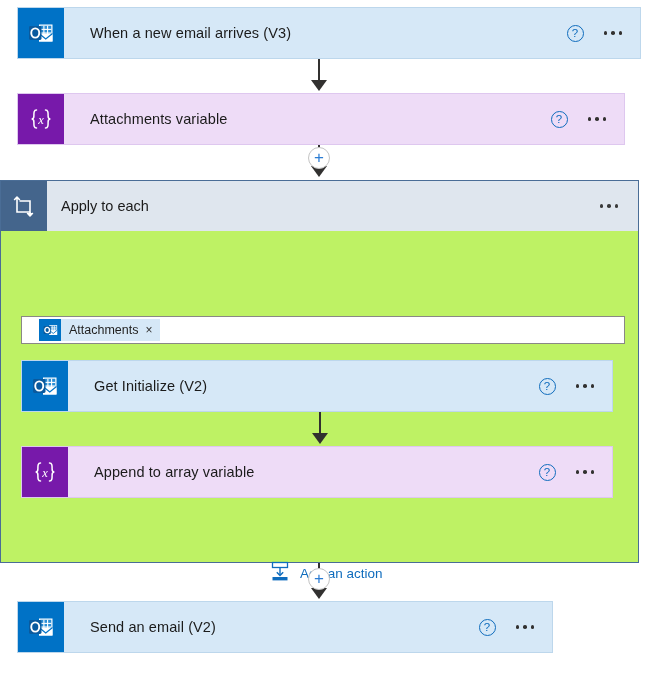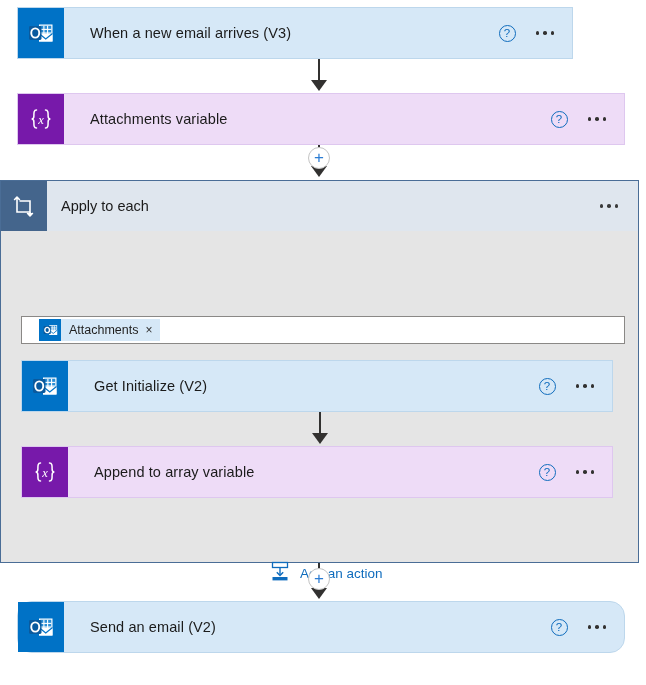--- a/index.html
+++ b/index.html
@@ -115,21 +115,21 @@
     cursor: pointer;
     box-sizing: border-box;
     z-index: 4;
   }
 
   
   .scope {
     position: absolute;
     box-sizing: border-box;
     border: 1.5px solid #4a6d96;
-    background: #e5e5e5;
+    background: #bef264;
   }
   .scope-header {
     display: flex;
     align-items: stretch;
     height: 50px;
     background: #dfe6ee;
   }
   .scope-header-icon {
     width: 46px;
     min-width: 46px;
@@ -205,21 +205,21 @@
     cursor: pointer;
   }
   .add-action-label {
     color: #0f6cbd;
     font-size: 13.5px;
   }
 </style>
 </head>
 <body>
 
-<div class="card outlook" style="left:17px; top:7px; width:556px;">
+<div class="card outlook" style="left:17px; top:7px; width:624px;">
   <div class="card-icon outlook-bg">
     <svg width="26" height="24" viewBox="0 0 26 24" aria-hidden="true">
       <rect x="11" y="3.5" width="13.5" height="17" fill="#ffffff"></rect>
       <rect x="12.2" y="4.7" width="11.1" height="14.6" fill="#2b8fd6"></rect>
       <g stroke="#ffffff" stroke-width="1.1">
         <line x1="12.2" y1="8.4" x2="23.3" y2="8.4"></line>
         <line x1="12.2" y1="12.0" x2="23.3" y2="12.0"></line>
         <line x1="12.2" y1="15.6" x2="23.3" y2="15.6"></line>
         <line x1="15.9" y1="4.7" x2="15.9" y2="19.3"></line>
         <line x1="19.6" y1="4.7" x2="19.6" y2="19.3"></line>
@@ -379,21 +379,21 @@
       <span class="add-action-label">Add an action</span>
     </div>
 
   </div>
 </div>
 
 <div class="connector" style="left:318px; top:563px; height:30px;"></div>
 <div class="plus-node" style="left:308px; top:568px;">+</div>
 <div class="arrowhead" style="left:311px; top:588px;"></div>
 
-<div class="card outlook" style="left:17px; top:601px; width:608px;border-radius:15px;">
+<div class="card outlook" style="left:17px; top:601px; width:536px;">
   <div class="card-icon outlook-bg">
     <svg width="26" height="24" viewBox="0 0 26 24" aria-hidden="true">
       <rect x="11" y="3.5" width="13.5" height="17" fill="#ffffff"></rect>
       <rect x="12.2" y="4.7" width="11.1" height="14.6" fill="#2b8fd6"></rect>
       <g stroke="#ffffff" stroke-width="1.1">
         <line x1="12.2" y1="8.4" x2="23.3" y2="8.4"></line>
         <line x1="12.2" y1="12.0" x2="23.3" y2="12.0"></line>
         <line x1="12.2" y1="15.6" x2="23.3" y2="15.6"></line>
         <line x1="15.9" y1="4.7" x2="15.9" y2="19.3"></line>
         <line x1="19.6" y1="4.7" x2="19.6" y2="19.3"></line>

